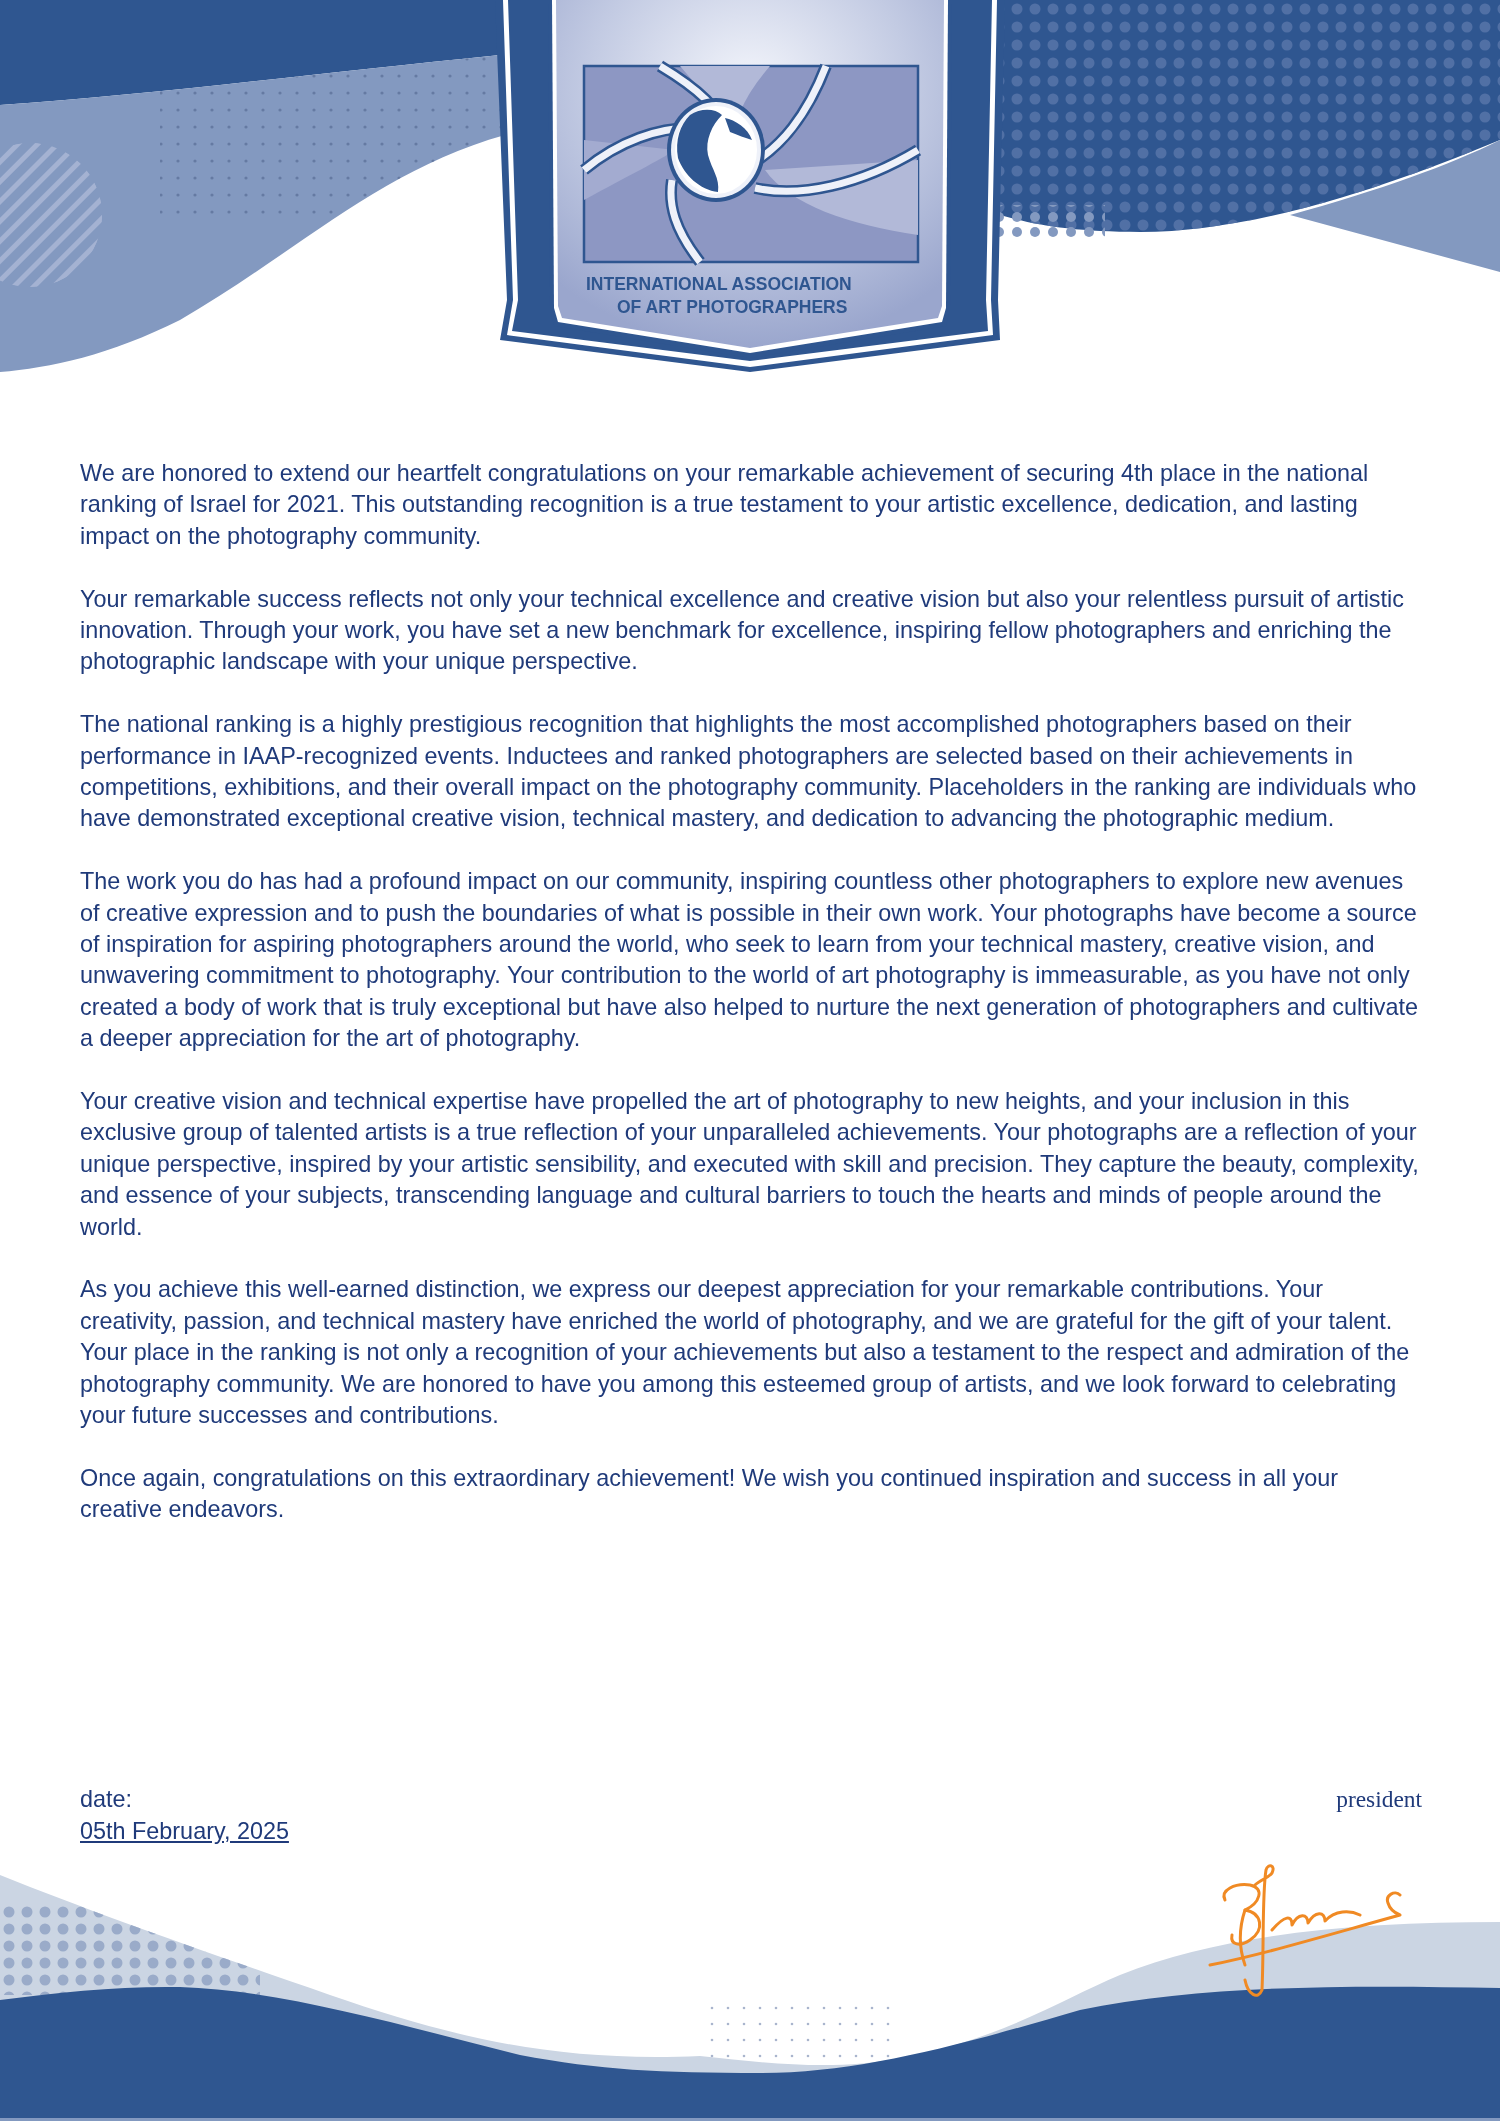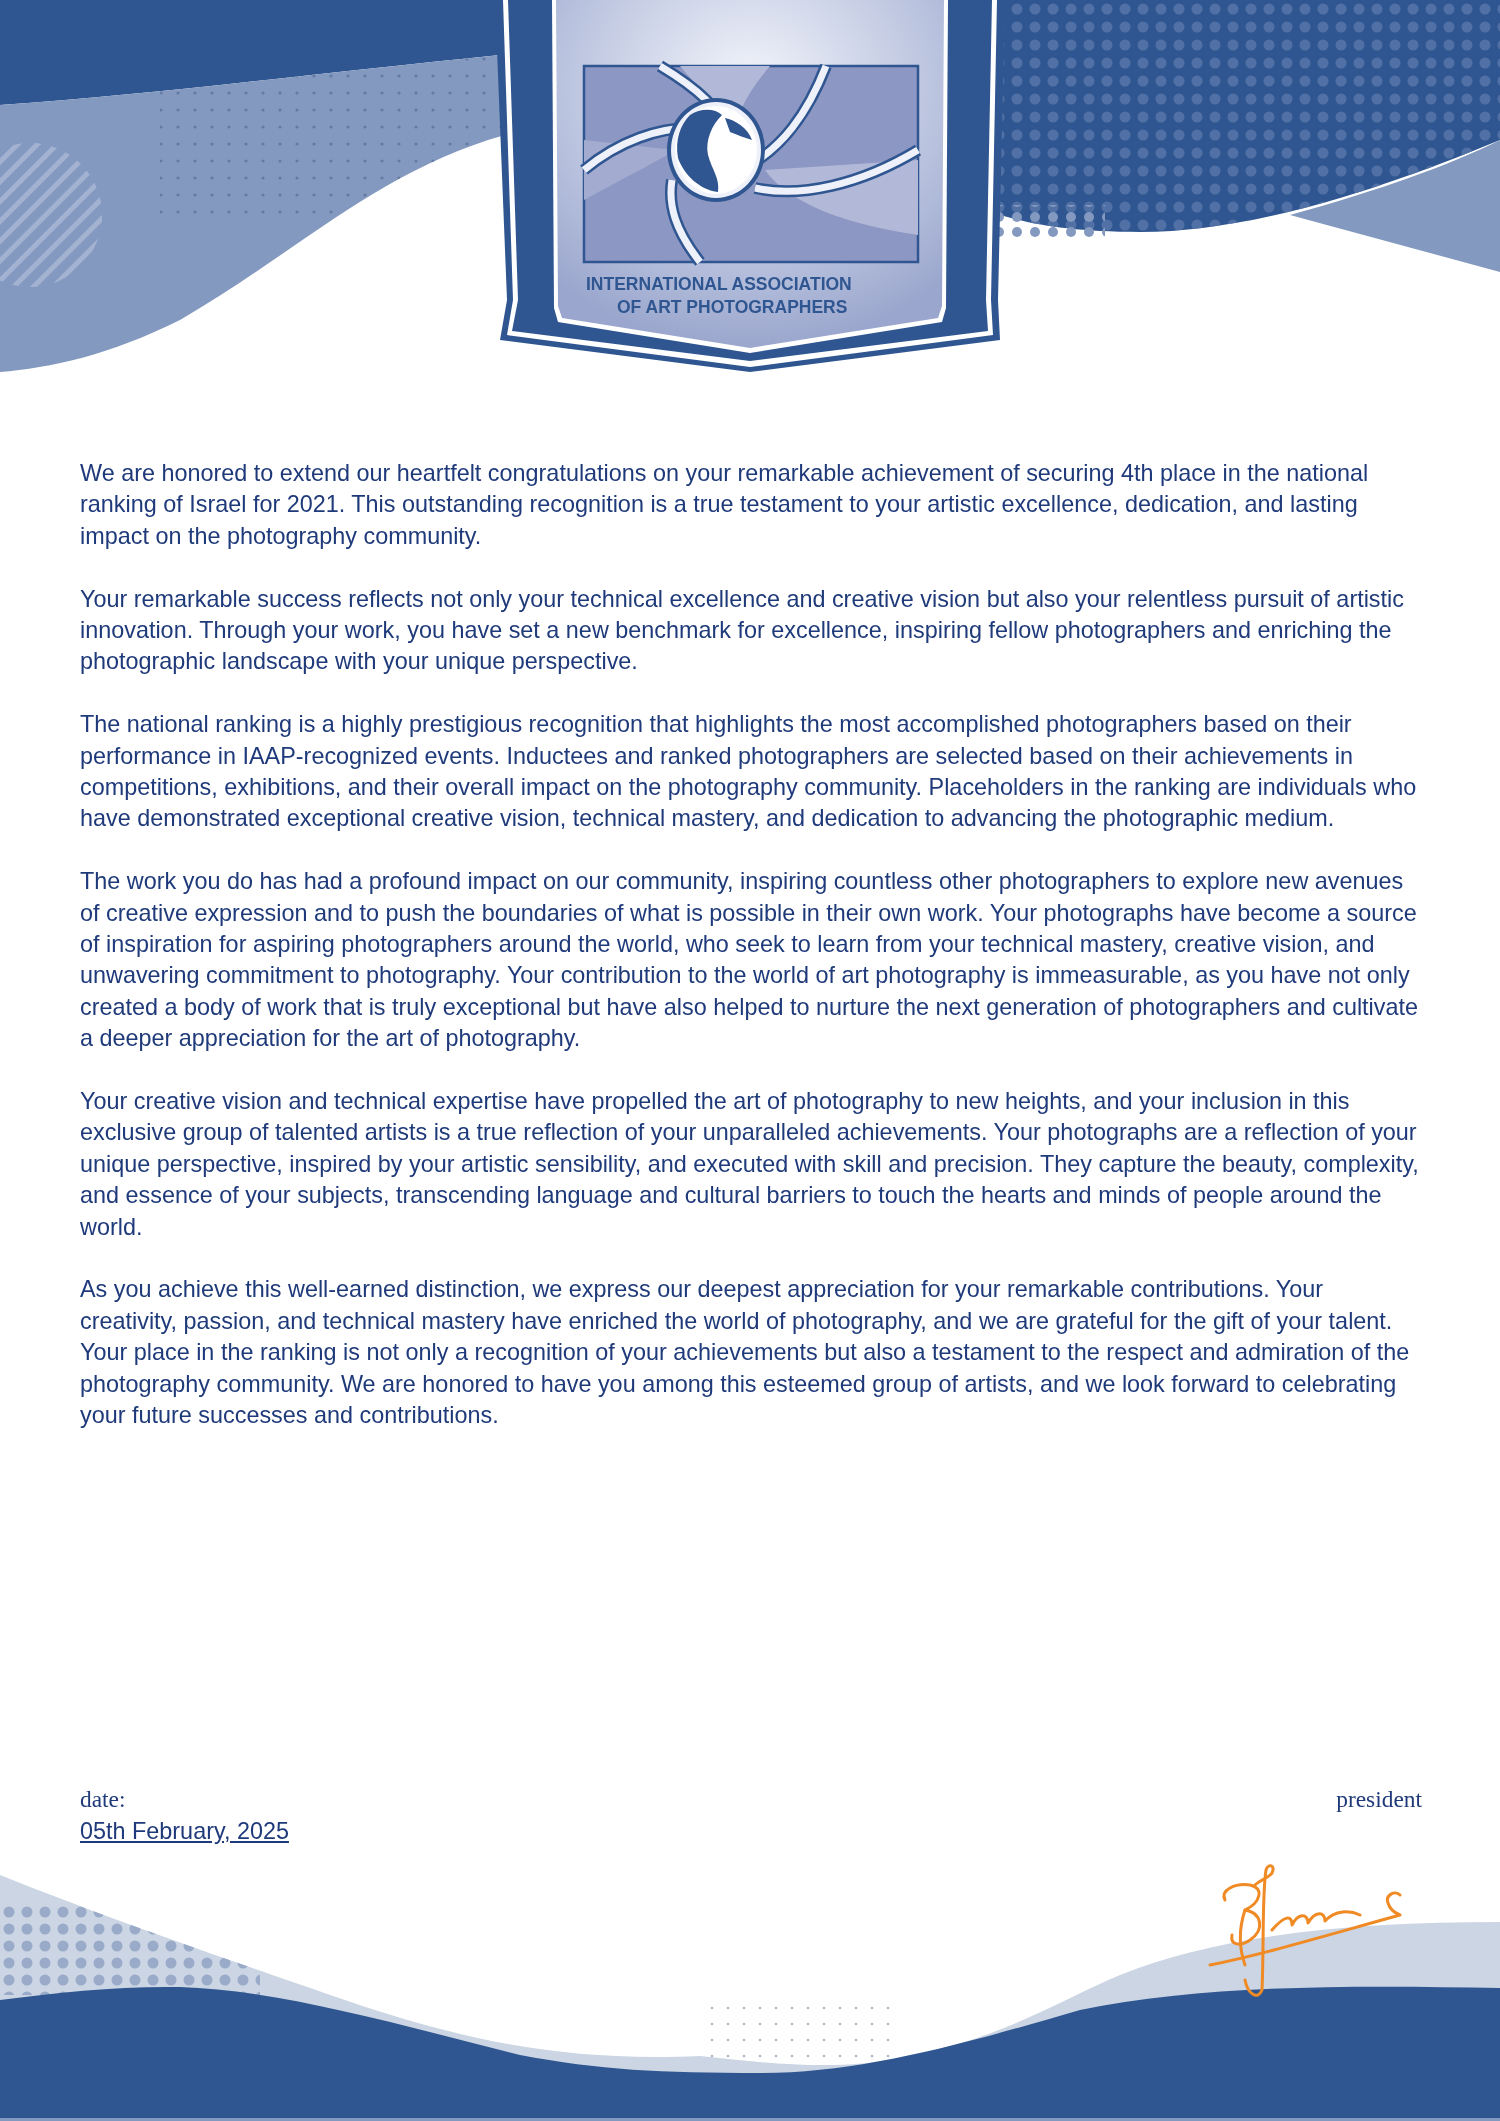--- a/index.html
+++ b/index.html
@@ -5,21 +5,21 @@
   html, body { margin: 0; padding: 0; background: #ffffff; }
   body { width: 1500px; height: 2121px; position: relative; overflow: hidden;
          font-family: "Liberation Sans", "DejaVu Sans", sans-serif; color: #1f3a7a; }
   .abs { position: absolute; }
   #header-art { position: absolute; left: 0; top: 0; width: 1500px; height: 380px; }
   #footer-art { position: absolute; left: 0; top: 1850px; width: 1500px; height: 271px; }
   #letter { position: absolute; left: 80px; top: 458px; width: 1345px;
             font-size: 23.4px; line-height: 31.4px; color: #1f3a7a; }
   #letter p { margin: 0 0 31.4px 0; }
   #greeting { margin-bottom: 31.4px !important; }
-  #date-label { left: 80px; top: 1786px; font-size: 23.4px; font-family: Liberation Serif, serif; }
+  #date-label { left: 80px; top: 1786px; font-size: 23.4px; }
   #date-value { left: 80px; top: 1818px; font-size: 23.4px; text-decoration: underline; }
   #role-label { right: 78px; top: 1786px; font-size: 23.4px; text-align: right; font-family: Liberation Serif, serif; }
   #signature { position: absolute; left: 1200px; top: 1855px; width: 220px; height: 150px; }
   .logo-text { font-family: "Liberation Sans", sans-serif; font-weight: bold; fill: #2f5690; }
 </style>
 </head>
 <body>
 
 <svg id="header-art" viewBox="0 0 1500 380" xmlns="http://www.w3.org/2000/svg">
   <defs>
@@ -103,20 +103,21 @@
   </g>
 </svg>
 
 <div id="letter">
   <p>We are honored to extend our heartfelt congratulations on your remarkable achievement of securing 4th place in the national ranking of Israel for 2021. This outstanding recognition is a true testament to your artistic excellence, dedication, and lasting impact on the photography community.</p>
   <p>Your remarkable success reflects not only your technical excellence and creative vision but also your relentless pursuit of artistic innovation. Through your work, you have set a new benchmark for excellence, inspiring fellow photographers and enriching the photographic landscape with your unique perspective.</p>
   <p>The national ranking is a highly prestigious recognition that highlights the most accomplished photographers based on their performance in IAAP-recognized events. Inductees and ranked photographers are selected based on their achievements in competitions, exhibitions, and their overall impact on the photography community. Placeholders in the ranking are individuals who have demonstrated exceptional creative vision, technical mastery, and dedication to advancing the photographic medium.</p>
   <p>The work you do has had a profound impact on our community, inspiring countless other photographers to explore new avenues of creative expression and to push the boundaries of what is possible in their own work. Your photographs have become a source of inspiration for aspiring photographers around the world, who seek to learn from your technical mastery, creative vision, and unwavering commitment to photography. Your contribution to the world of art photography is immeasurable, as you have not only created a body of work that is truly exceptional but have also helped to nurture the next generation of photographers and cultivate a deeper appreciation for the art of photography.</p>
   <p>Your creative vision and technical expertise have propelled the art of photography to new heights, and your inclusion in this exclusive group of talented artists is a true reflection of your unparalleled achievements. Your photographs are a reflection of your unique perspective, inspired by your artistic sensibility, and executed with skill and precision. They capture the beauty, complexity, and essence of your subjects, transcending language and cultural barriers to touch the hearts and minds of people around the world.</p>
   <p>As you achieve this well-earned distinction, we express our deepest appreciation for your remarkable contributions. Your creativity, passion, and technical mastery have enriched the world of photography, and we are grateful for the gift of your talent. Your place in the ranking is not only a recognition of your achievements but also a testament to the respect and admiration of the photography community. We are honored to have you among this esteemed group of artists, and we look forward to celebrating your future successes and contributions.</p>
+  <p>Once again, congratulations on this extraordinary achievement! We wish you continued inspiration and success in all your creative endeavors.</p>
 </div>
 
 <div id="date-label" class="abs">date:</div>
 <div id="date-value" class="abs">05th February, 2025</div>
 <div id="role-label" class="abs">president</div>
 
 <svg id="footer-art" viewBox="0 1850 1500 271" xmlns="http://www.w3.org/2000/svg">
   <defs>
     <pattern id="fdots" width="18" height="17" patternUnits="userSpaceOnUse">
       <circle cx="9" cy="8" r="5.5" fill="#9aabc9"></circle>

